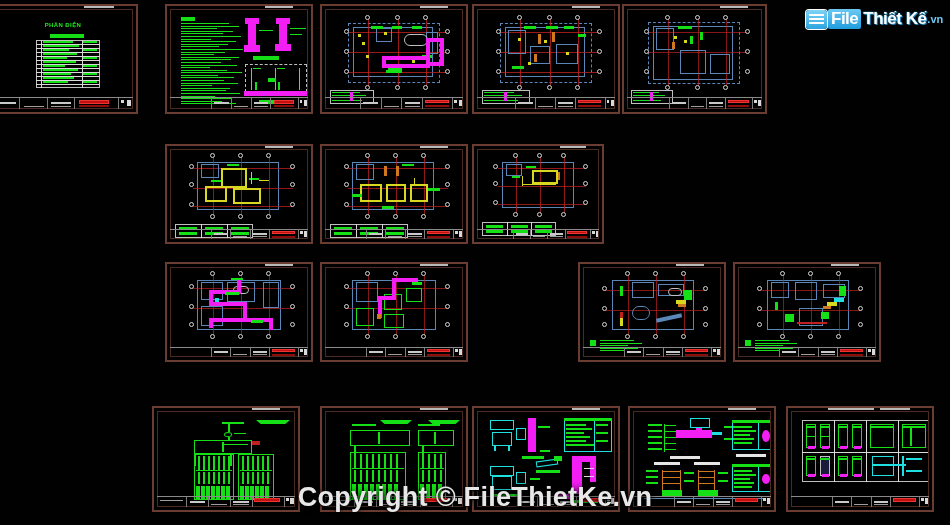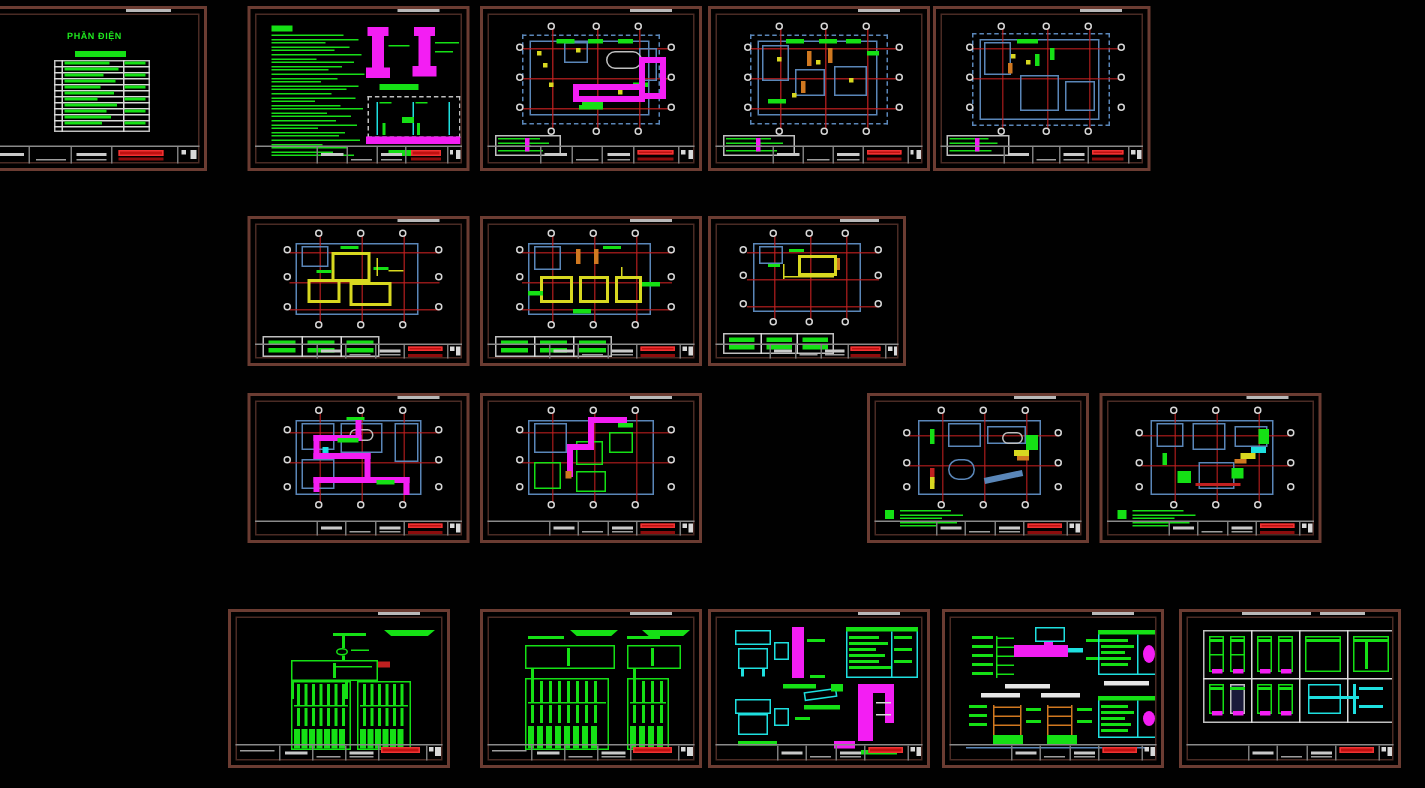--- a/index.html
+++ b/index.html
@@ -1318,15 +1318,22 @@
       <div class="tb-cell" style="flex:1.5">
           <div class="tb-red" style="left:6%;right:12%;top:14%;height:40%;"></div>
         </div>
       <div class="tb-cell" style="flex:.5;border-right:none">
           <div class="tb-blk" style="left:10%;top:16%;width:30%;height:30%"></div>
           <div class="tb-blk" style="left:55%;top:16%;width:32%;height:60%"></div>
         </div>
     </div>
   </div>
 
-
+  <div id="logo" style="left:806px;top:9px;">
+    <span class="mark"></span>
+    <span class="w1">File</span>
+    <span class="w2">Thiết Kế</span>
+    <span class="w3">.vn</span>
+  </div>
+
+  <div id="watermark" style="top:482px;">Copyright © FileThietKe.vn</div>
 
 </div>
 
 </body></html>

